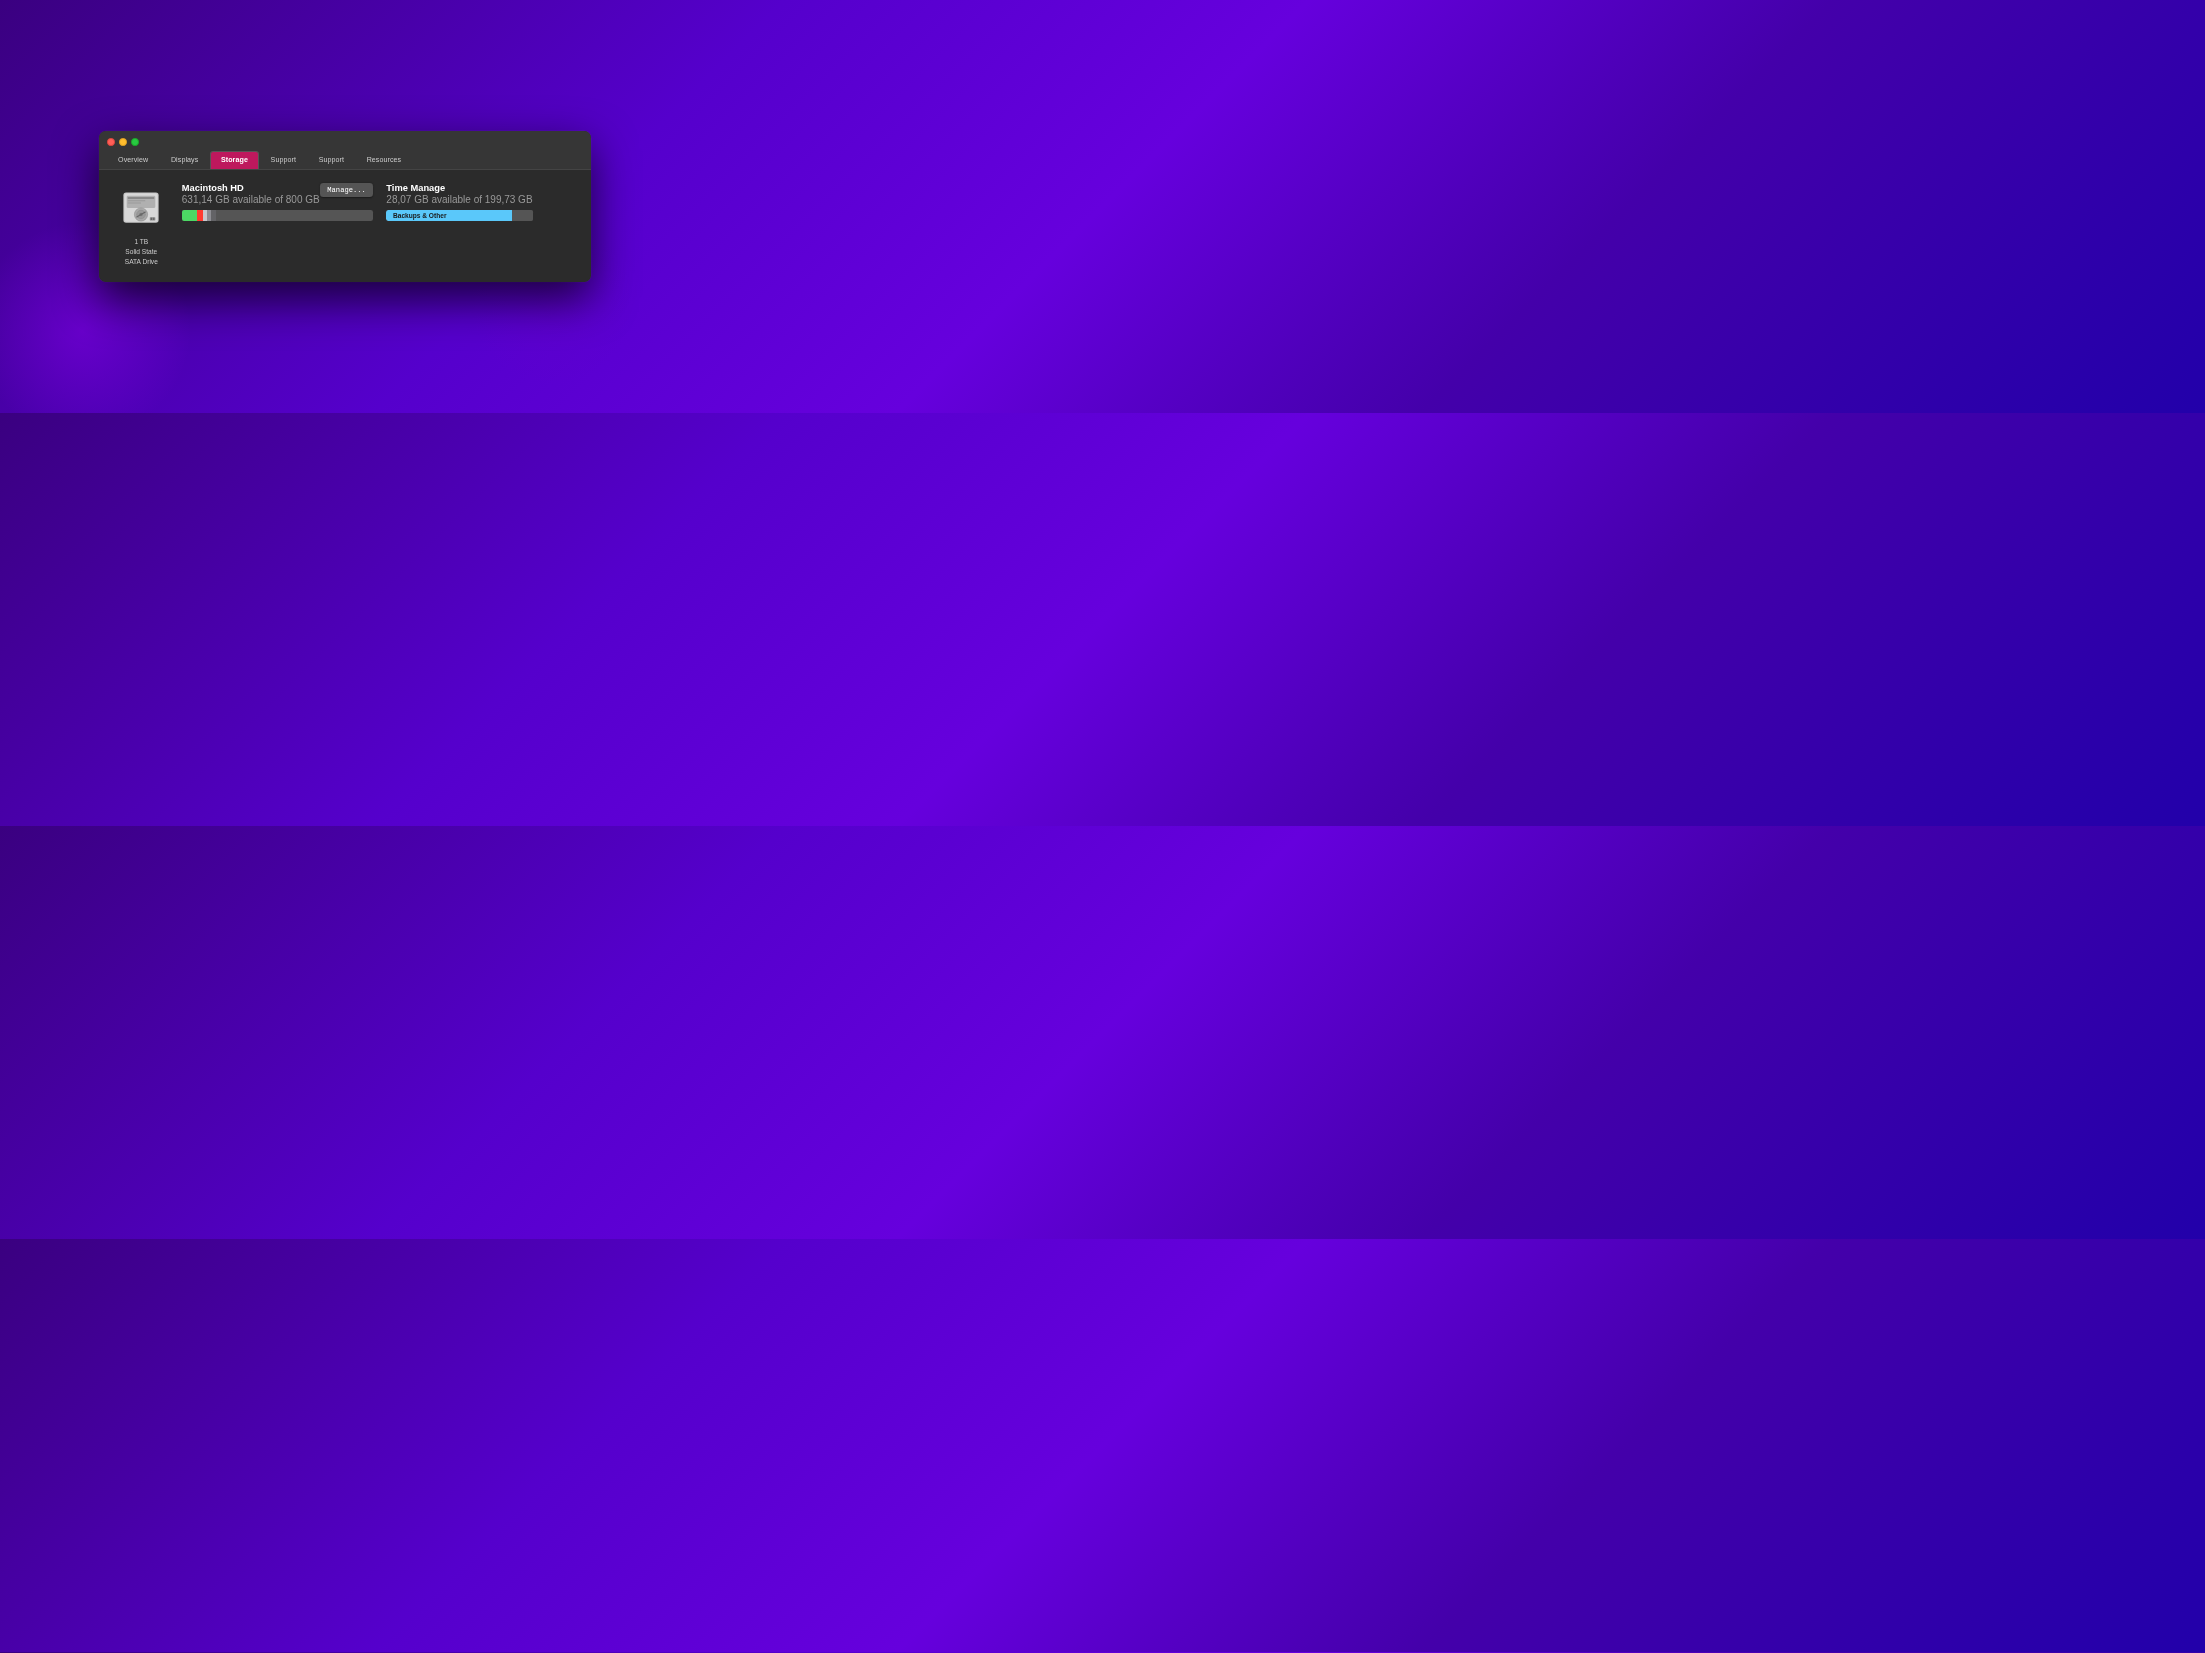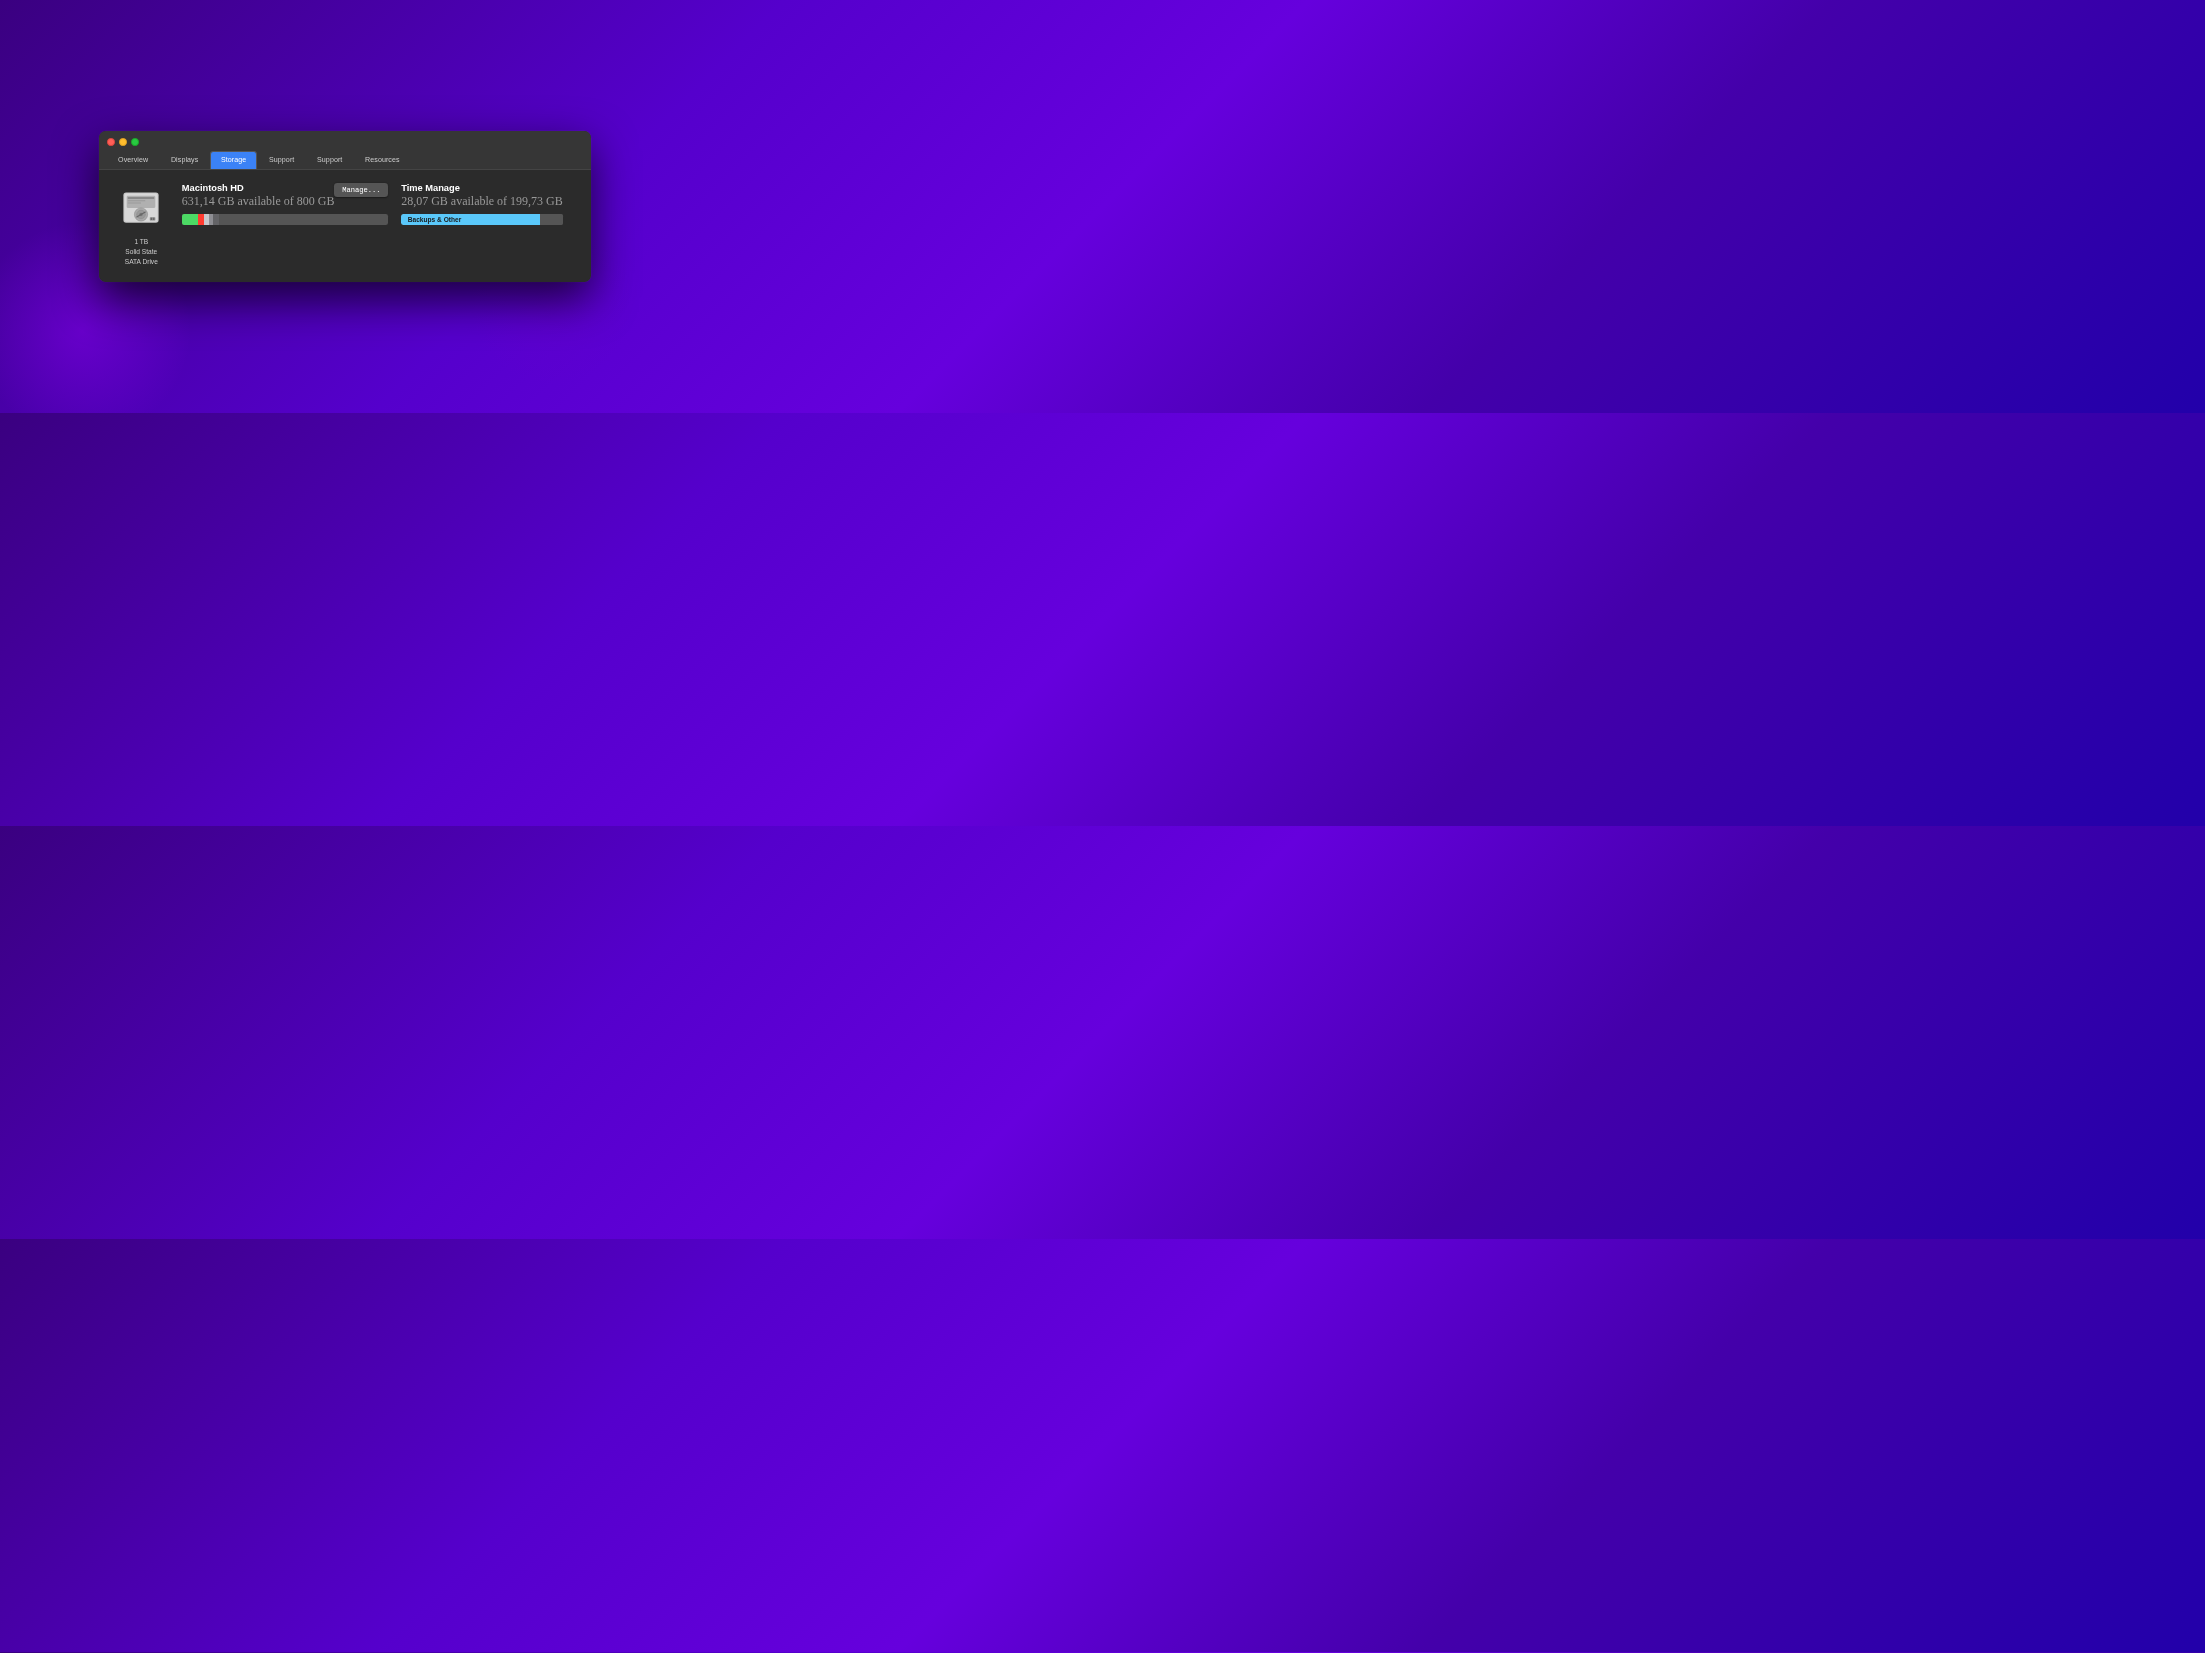--- a/index.html
+++ b/index.html
@@ -86,23 +86,23 @@
       border-radius: 3.3px 3.3px 0 0;
       border: 0.5px solid transparent;
       border-bottom: none;
       margin-right: 1.1px;
       letter-spacing: 0.01em;
       user-select: none;
       transition: background 0.1s;
     }
 
     .tab.active {
-      background: #3b82f6;
+      background: #be185d;
       color: #ffffff;
-      font-weight: 400;
+      font-weight: 700;
       border-color: #555;
       border-bottom-color: #2b2b2b;
     }
 
     .content {
       padding: 13px 15.3px 15.3px 15.3px;
       display: flex;
       gap: 13px;
     }
 
@@ -153,23 +153,22 @@
       gap: 1.1px;
     }
 
     .drive-name {
       font-size: 9.3px;
       font-weight: 600;
       color: #ffffff;
     }
 
     .drive-avail {
-      font-size: 12px;
+      font-size: 10px;
       color: #999999;
-      font-family: Liberation Serif, serif;
     }
 
     .manage-btn {
       background: #555555;
       color: #ffffff;
       border: none;
       border-radius: 3.3px;
       padding: 3.3px 7.7px;
       font-size: 7.1px;
       cursor: pointer;

